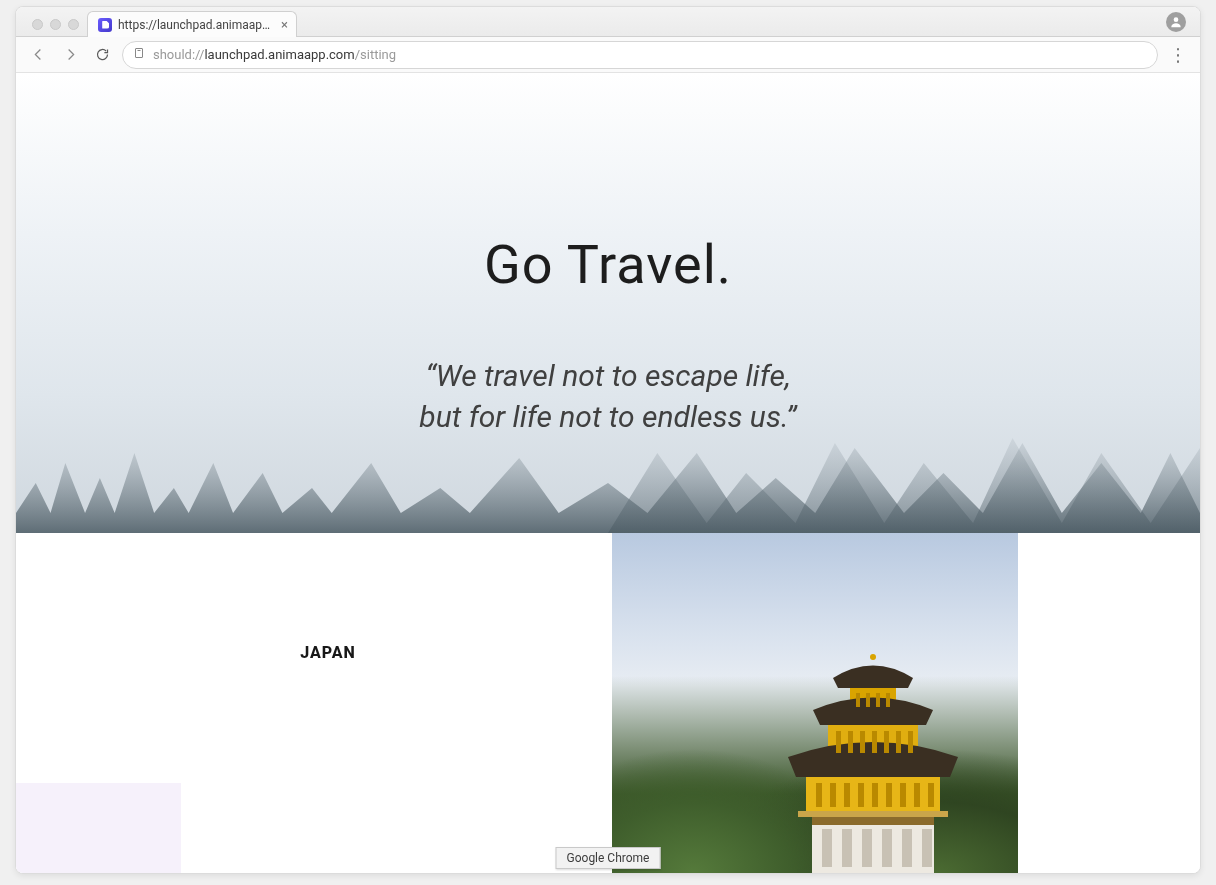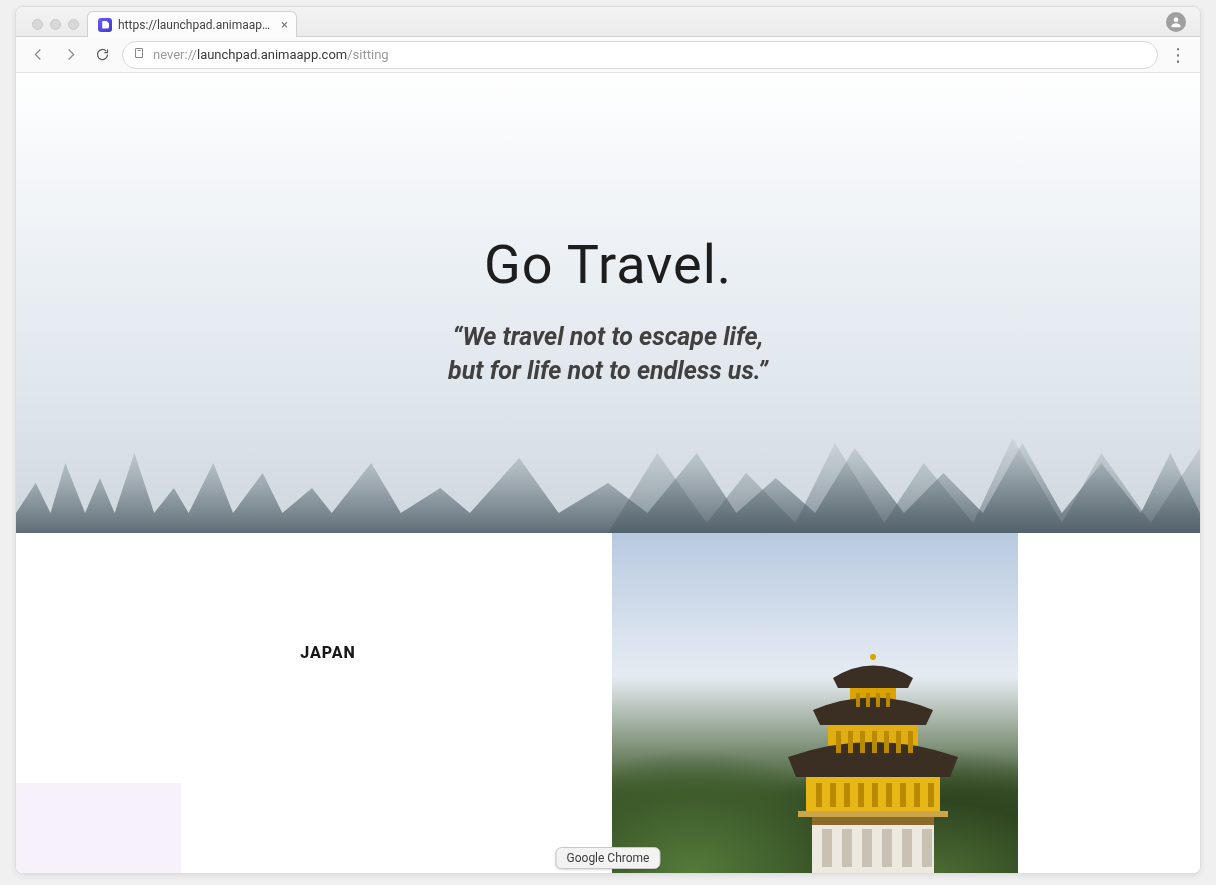--- a/index.html
+++ b/index.html
@@ -140,26 +140,25 @@
     position:relative;
     padding-top:160px;
     font-size:54px;
     font-weight:400;
     letter-spacing:1px;
     color:#1d1d1d;
     text-align:center;
   }
   .hero-quote{
     position:relative;
-    margin-top:24px;
-    font-size:25px;
+    margin-top:60px;
+    font-size:30px;
     font-style:italic;
     color:#404040;
     line-height:1.35;
-    font-weight:bold;
   }
 
   
   .section-wrap{
     position:relative;
     display:flex;
     height: calc(100% - 460px);
   }
   .col-left{
     flex: 0 0 50%;
@@ -223,21 +222,21 @@
   }
   .pagoda svg{width:100%;height:100%;}
 
   
   .dock-label{
     position:absolute;
     left:50%; transform:translateX(-50%);
     bottom:4px;
     background:#f2f2f2;
     border:1px solid #c9c9c9;
-    border-radius:6px;
+    border-radius:0;
     font-size:12px;
     color:#3d3d3d;
     padding:3px 10px;
     box-shadow:0 1px 2px rgba(0,0,0,.15);
   }
 </style>
 </head>
 <body>
 
 <div class="browser-frame">
@@ -279,21 +278,21 @@
         </svg>
     </div>
     <div class="omnibox">
       <span class="secure-icon">
         <svg viewBox="0 0 24 24">
             <rect x="5" y="3" width="14" height="18" rx="1"></rect>
             <line x1="9" y1="7" x2="15" y2="7"></line>
           </svg>
       </span>
       <span class="url">
-        <span>never://</span><span class="host">launchpad.animaapp.com</span><span>/sitting</span>
+        <span>should://</span><span class="host">launchpad.animaapp.com</span><span>/sitting</span>
       </span>
     </div>
     <div class="menu-btn">⋮</div>
   </div>
 
   <div class="viewport">
 
     <section class="hero">
       <div class="trees">
         <svg viewBox="0 0 1200 140" preserveAspectRatio="none">

